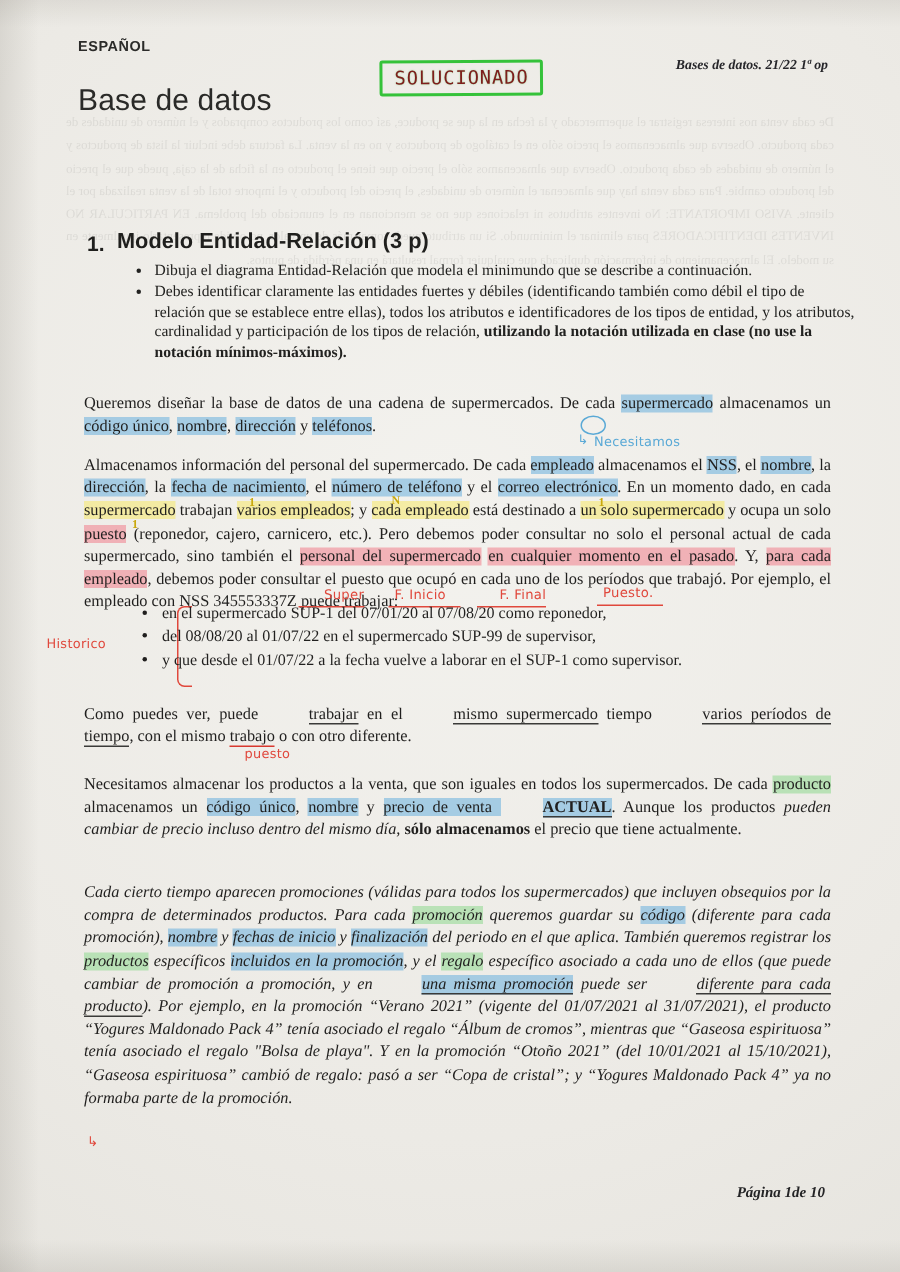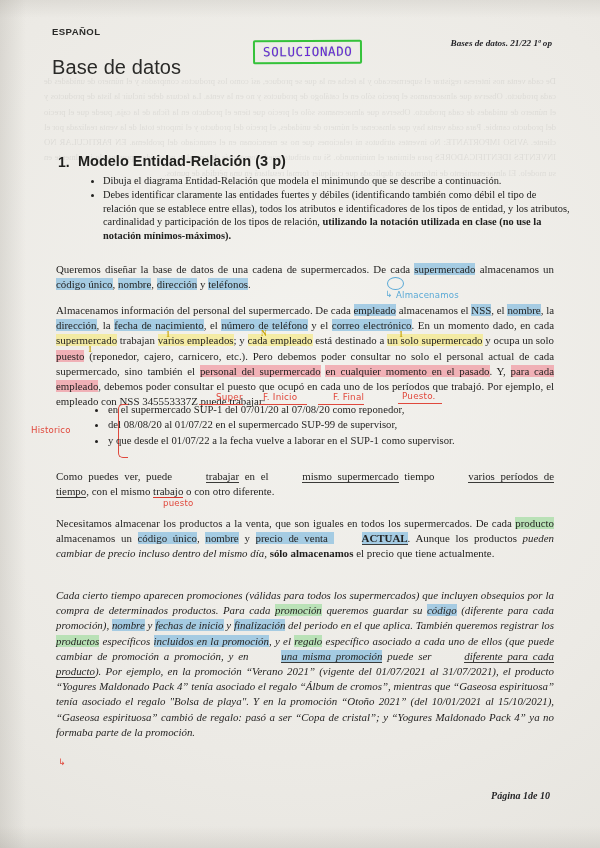--- a/index.html
+++ b/index.html
@@ -49,21 +49,21 @@
     position:absolute;left:52px;top:56px;
     font-family:"Liberation Sans", sans-serif;
     font-size:20px;color:#2a2a28;letter-spacing:.1px;
   }
 
   
   .stamp{
     position:absolute;left:253px;top:40px;
     border:2.2px solid #35c23a;border-radius:2px;
     padding:2px 8px 3px 8px;
-    color:#6d28d9;
+    color:#7f1d1d;
     font-family:"DejaVu Sans Mono", monospace;
     font-size:12.5px;letter-spacing:.6px;
     transform:rotate(-.4deg);
     text-shadow:0 0 1px rgba(53,194,58,.5);
   }
 
   
   .idtable{position:absolute;left:56px;top:86px;width:494px;height:52px;}
   .idtable .box{position:absolute;border:1px solid #4a4a48;box-sizing:border-box;}
   .idtable .lbl{
@@ -171,21 +171,21 @@
   <ul class="bullets">
     <li>Dibuja el diagrama Entidad-Relación que modela el minimundo que se describe a continuación.</li>
     <li>Debes identificar claramente las entidades fuertes y débiles (identificando también como débil el tipo de relación que se establece entre ellas), todos los atributos e identificadores de los tipos de entidad, y los atributos, cardinalidad y participación de los tipos de relación, <span class="bold">utilizando la notación utilizada en clase (no use la notación mínimos-máximos).</span></li>
   </ul>
 
   <p class="para" style="top:262px;">
     <span>Queremos diseñar la base de datos de una cadena de supermercados. De cada </span><span class="hl-blue">supermercado</span><span> almacenamos un </span><span class="hl-blue">código único</span><span>, </span><span class="hl-blue">nombre</span><span>, </span><span class="hl-blue">dirección</span><span> y </span><span class="hl-blue">teléfonos</span><span>.</span>
   </p>
   <div class="circle-blue" style="left:387px;top:277px;width:15px;height:11px;"></div>
   <div class="hand blue" style="left:385px;top:289px;">↳</div>
-  <div class="hand blue" style="left:396px;top:290px;">Almacenamos</div>
+  <div class="hand blue" style="left:396px;top:290px;">Necesitamos</div>
 
   <p class="para" style="top:303px;">
     <span>Almacenamos información del personal del supermercado. De cada </span><span class="hl-blue">empleado</span><span> almacenamos el </span><span class="hl-blue">NSS</span><span>, el </span><span class="hl-blue">nombre</span><span>, la </span><span class="hl-blue">dirección</span><span>, la </span><span class="hl-blue">fecha de nacimiento</span><span>, el </span><span class="hl-blue">número de teléfono</span><span> y el </span><span class="hl-blue">correo electrónico</span><span>. En un momento dado, en cada </span><span class="hl-yellow">supermercado</span><span> trabajan </span><span class="hl-yellow">varios empleados</span><span>; y </span><span class="hl-yellow">cada empleado</span><span> está destinado a </span><span class="hl-yellow">un solo supermercado</span><span> y ocupa un solo </span><span class="hl-pink">puesto</span><span> (reponedor, cajero, carnicero, etc.). Pero debemos poder consultar no solo el personal actual de cada supermercado, sino también el </span><span class="hl-pink">personal del supermercado</span><span> </span><span class="hl-pink">en cualquier momento en el pasado</span><span>. Y, </span><span class="hl-pink">para cada empleado</span><span>, debemos poder consultar el puesto que ocupó en cada uno de los períodos que trabajó. Por ejemplo, el empleado con NSS 345553337Z puede trabajar:</span>
   </p>
   <div class="tick-y" style="left:166px;top:330px;">1</div>
   <div class="tick-y" style="left:261px;top:329px;">N</div>
   <div class="tick-y" style="left:399px;top:330px;">1</div>
   <div class="tick-y" style="left:88px;top:345px;">1</div>
 
   <div class="hand redlbl" style="left:204px;top:392px;margin-left:12px;">Super</div>

